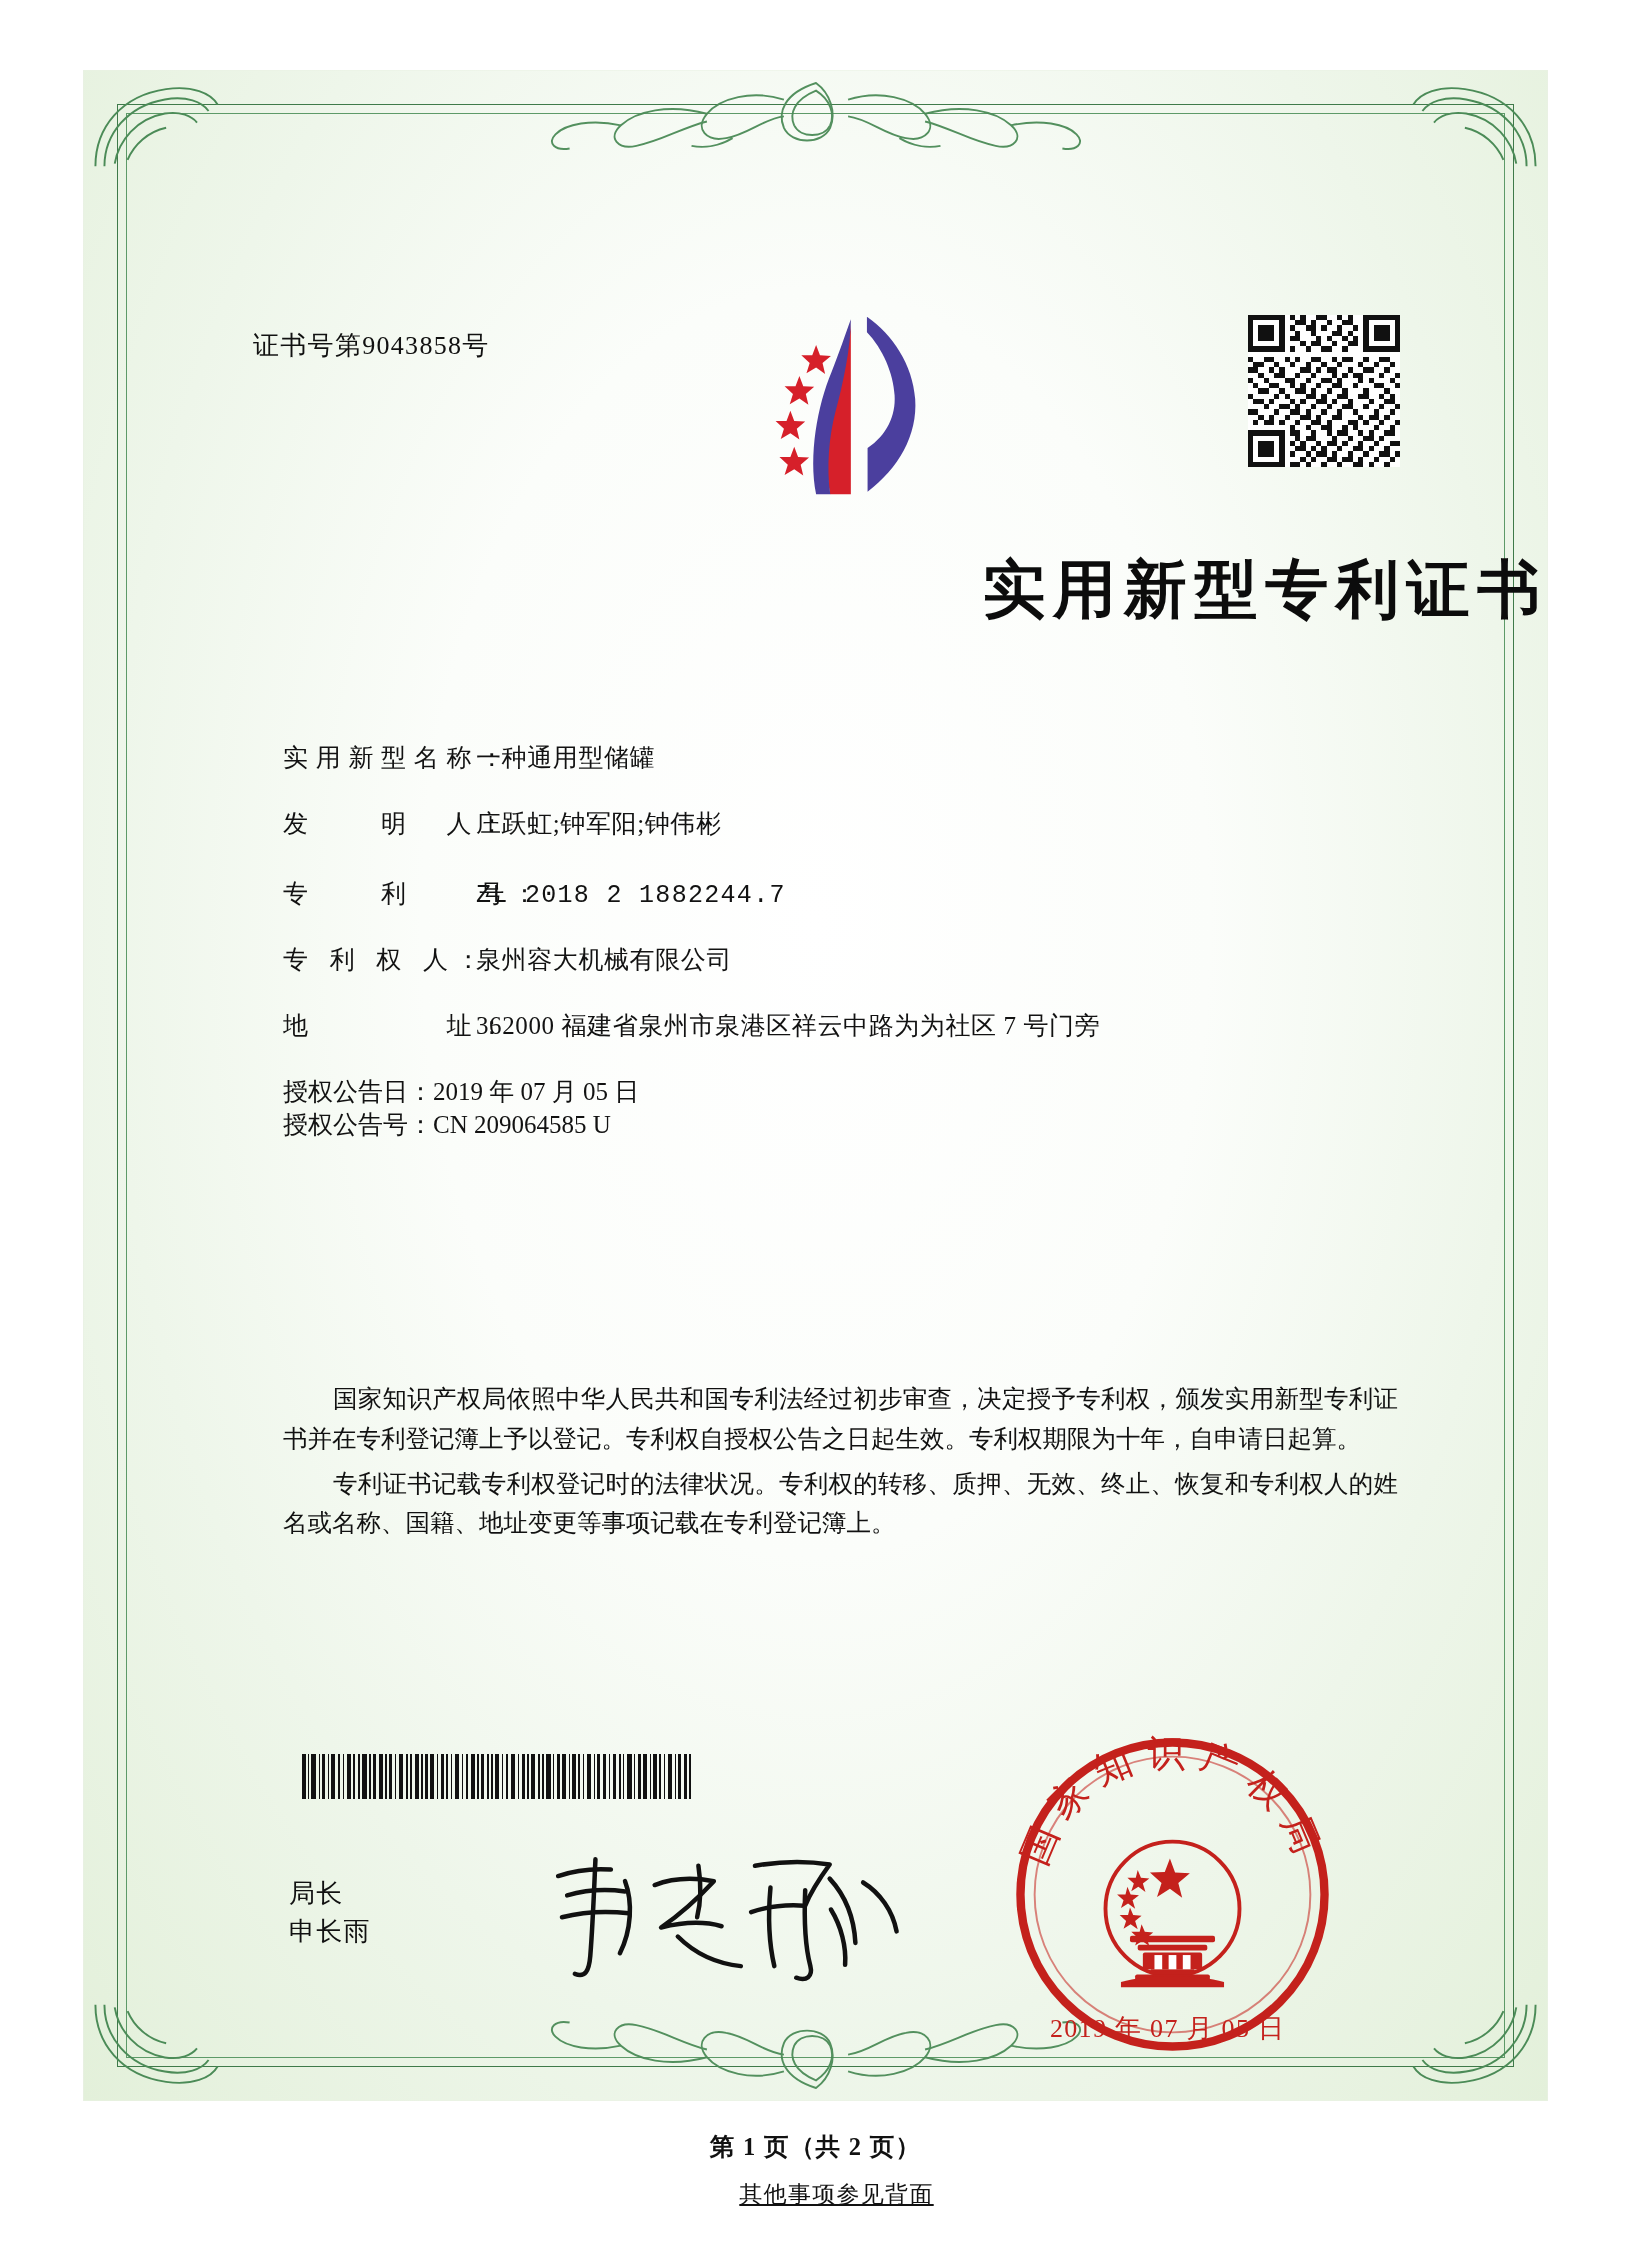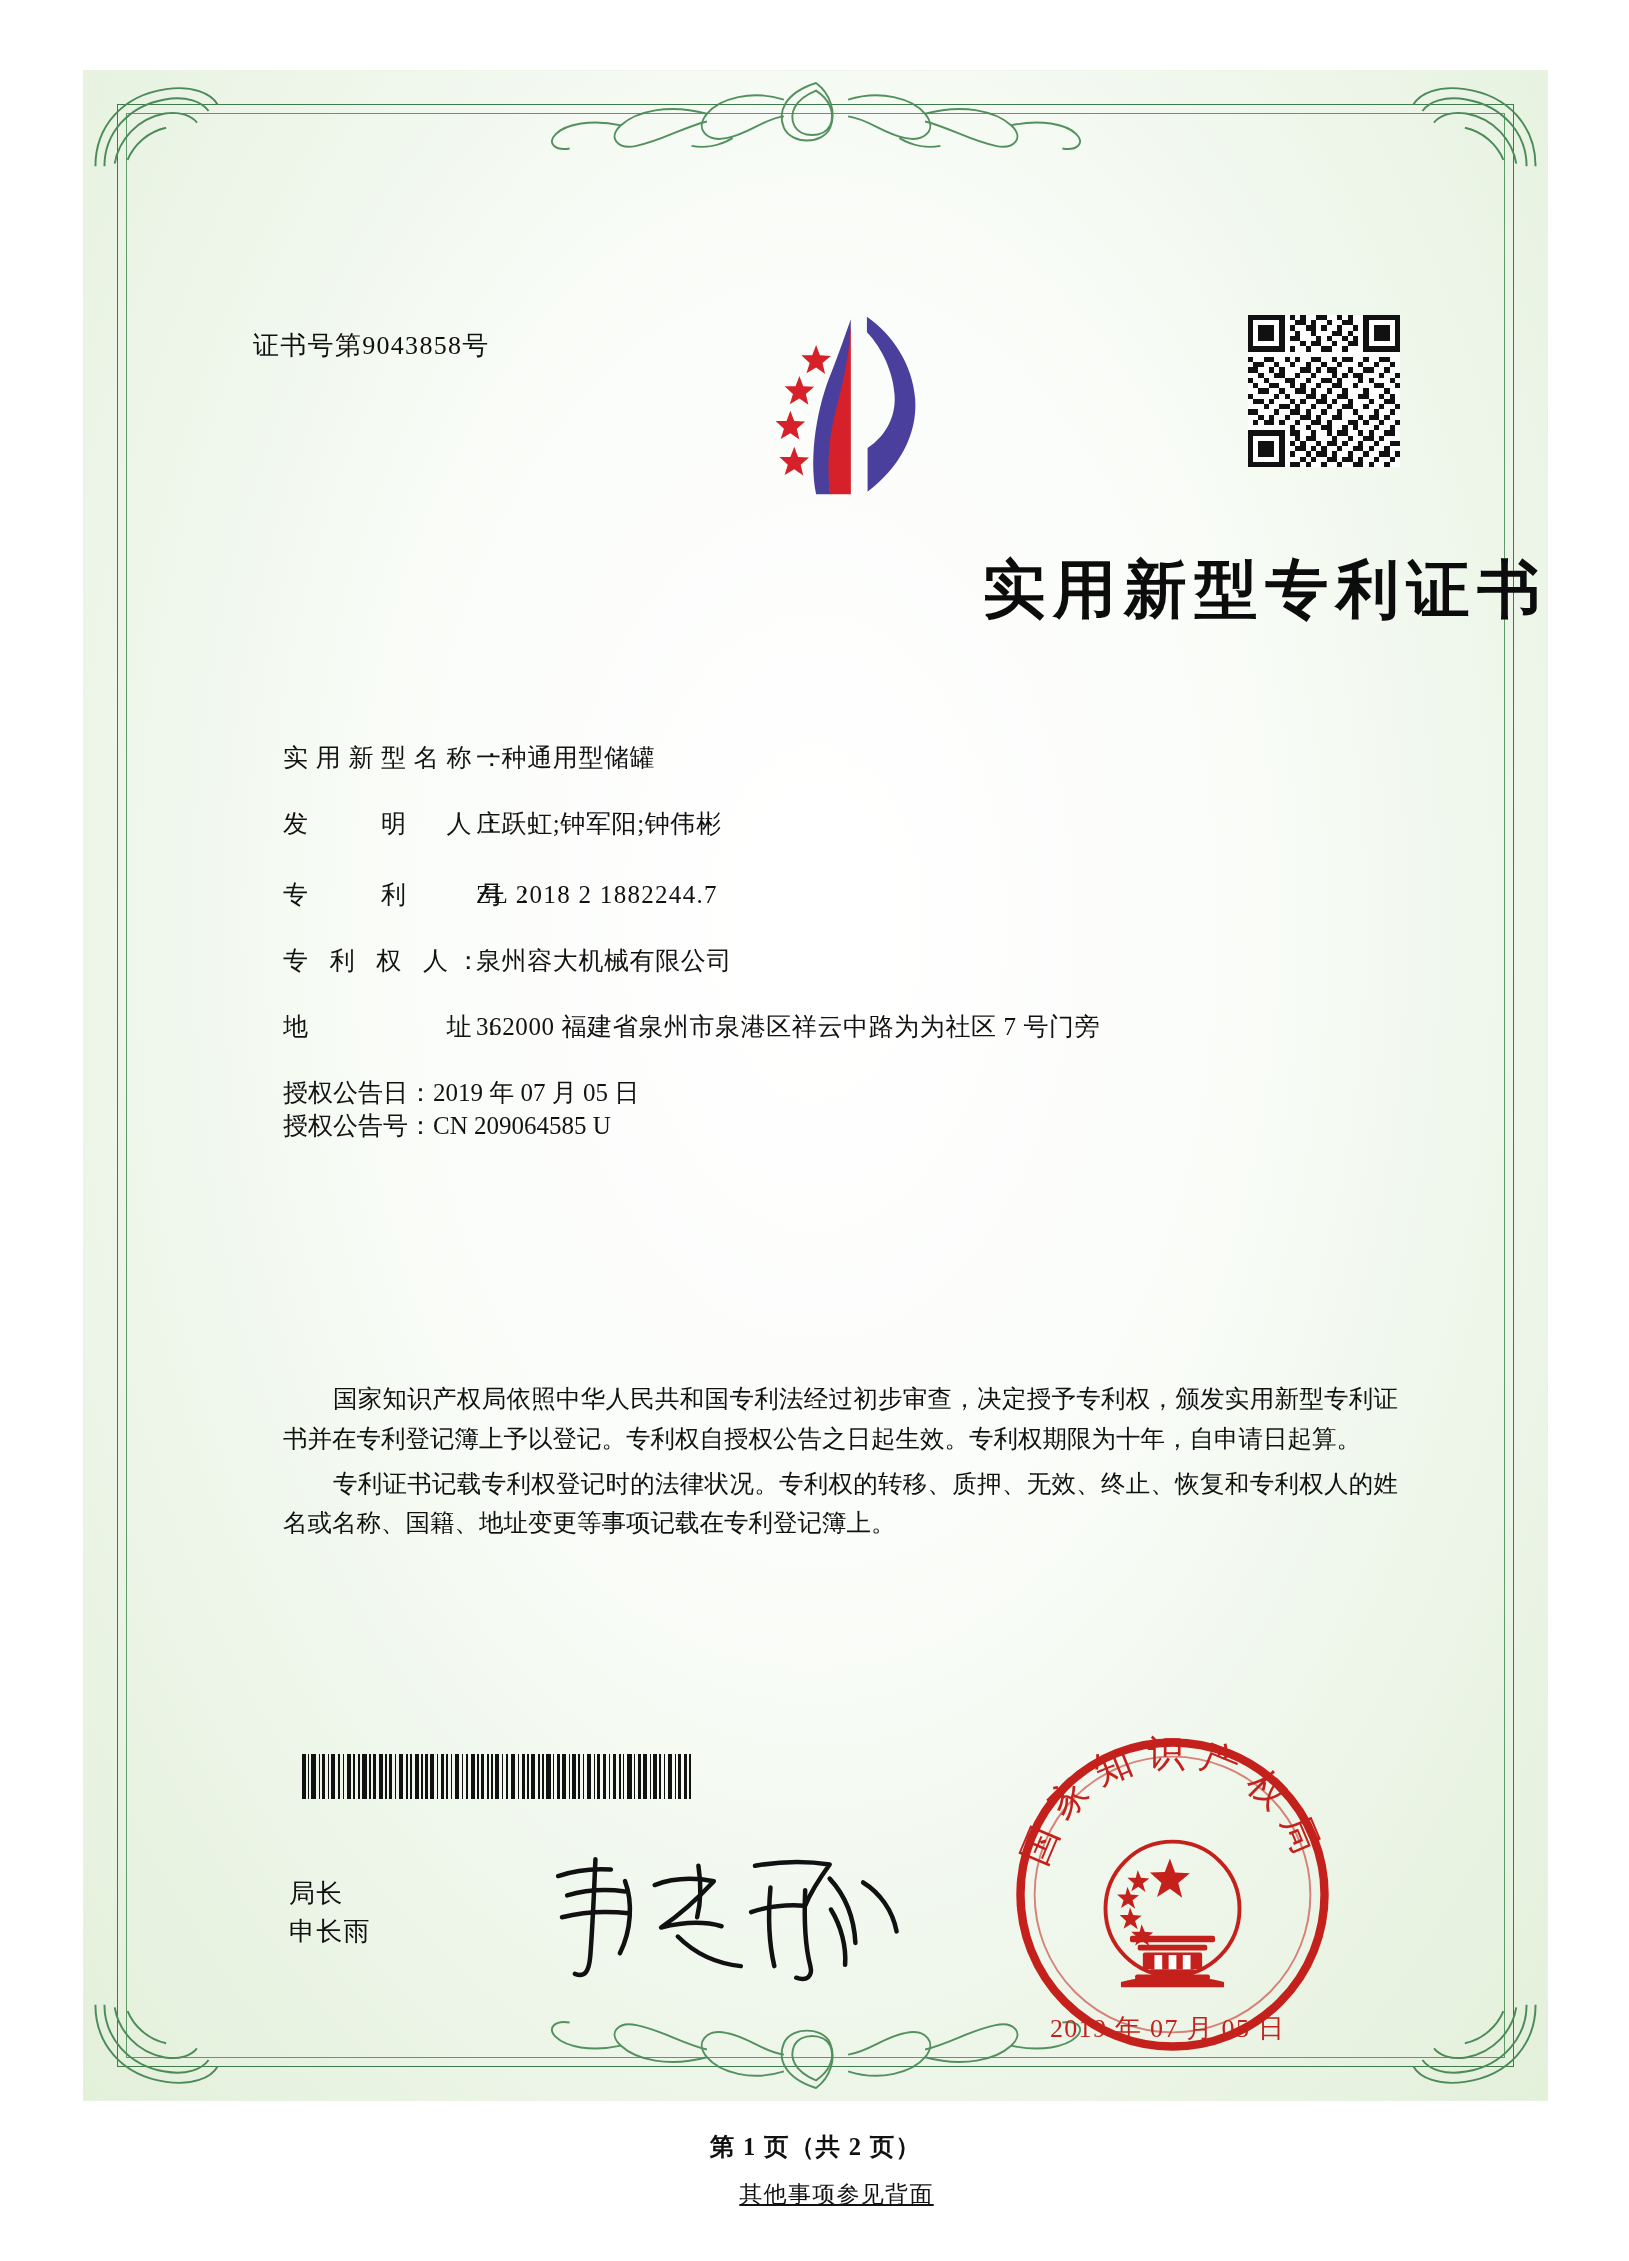--- a/index.html
+++ b/index.html
@@ -127,21 +127,21 @@
     width: 193px;
     flex: none;
     letter-spacing: 0px;
   }
   .row .label.sp3 { letter-spacing: 7.7px; }
   .row .value {
     flex: 1;
     letter-spacing: 0.6px;
   }
   .row .value.mono {
-    font-family: Liberation Serif, serif;
+    font-family: Liberation Mono, monospace;
     letter-spacing: 1.3px;
     margin-top: 8px;
   }
   .row-2col {
     display: flex;
     align-items: baseline;
     font-size: 25px;
     color: #121212;
     white-space: nowrap;
     margin-bottom: 31px;

